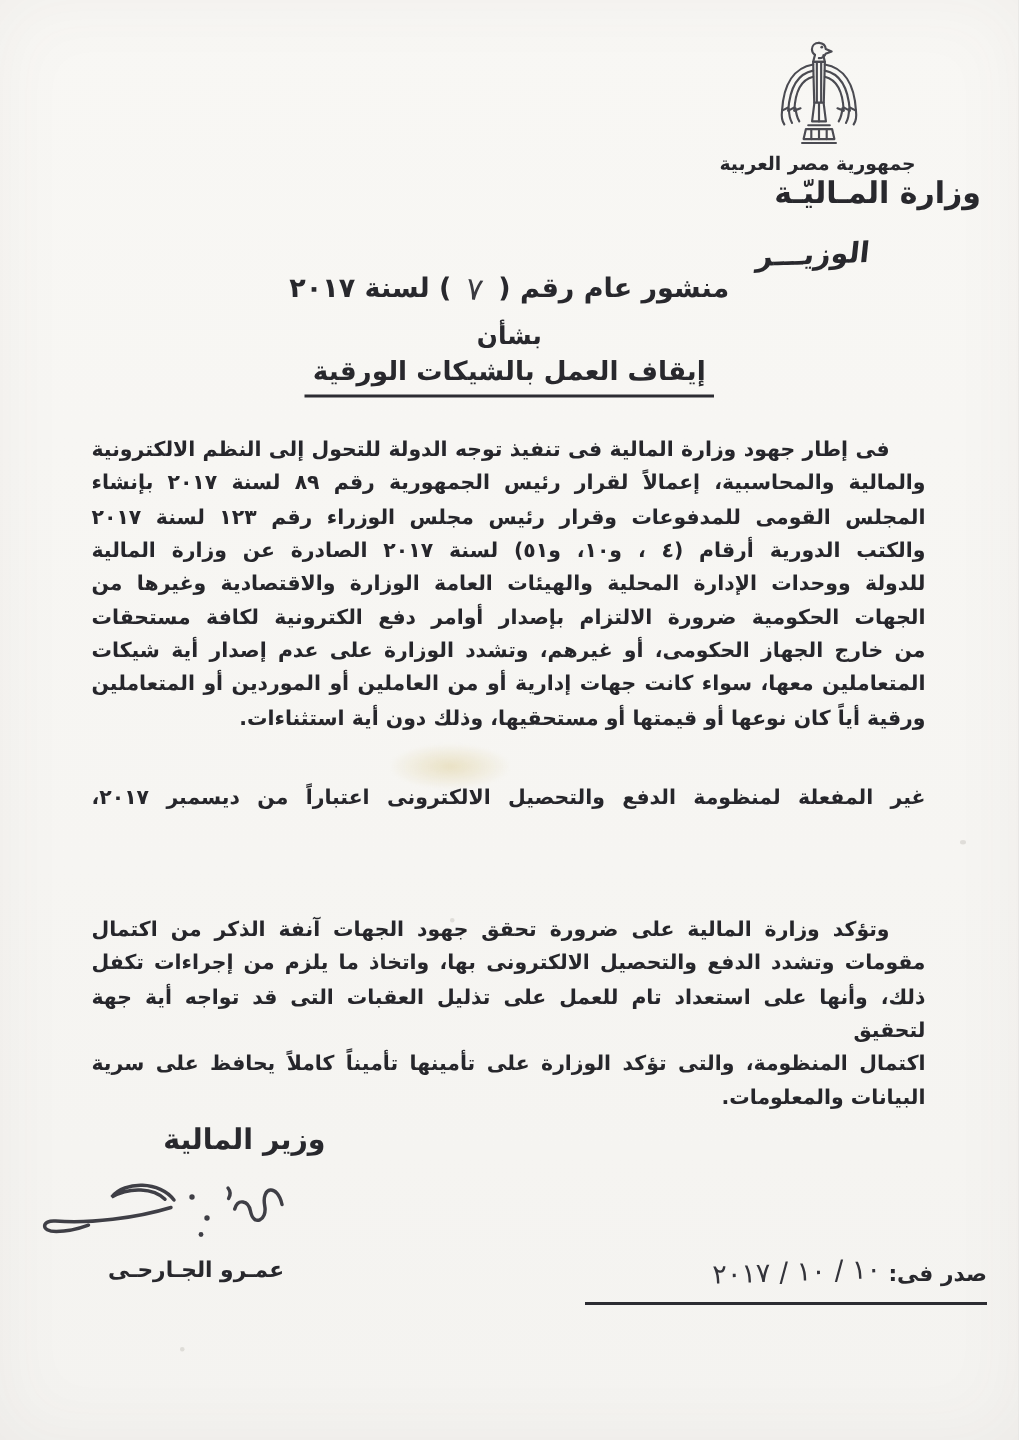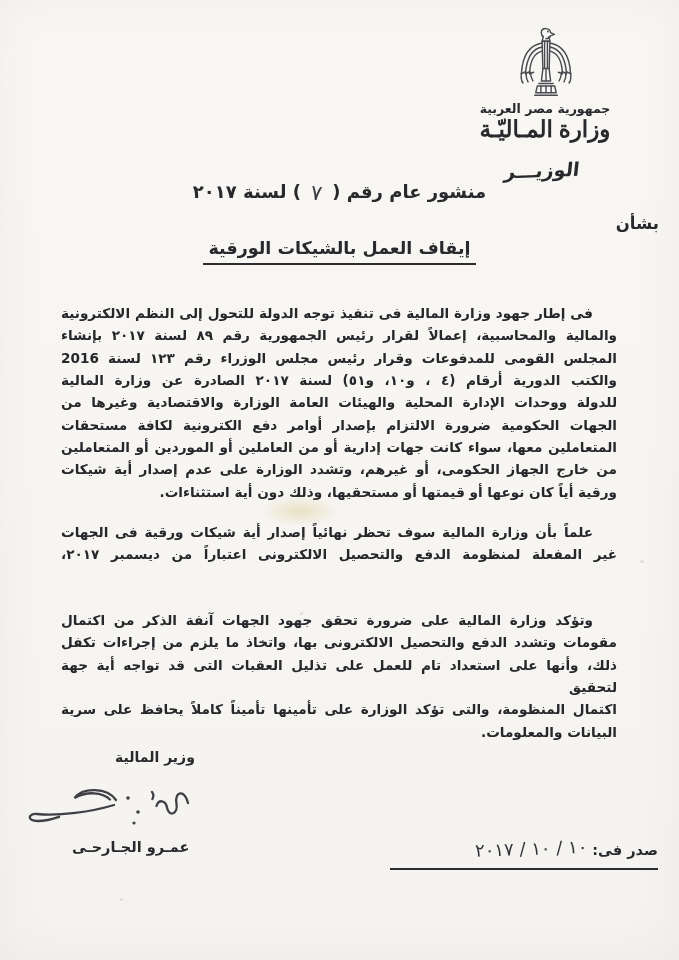--- a/index.html
+++ b/index.html
@@ -11,43 +11,43 @@
     box-shadow:inset 0 0 50px rgba(90,85,70,.05);
     overflow:hidden;
     direction:rtl;
     font-family:"DejaVu Sans", sans-serif;
     color:#28282d;
   }
   
   .emblem{position:absolute;top:25px;left:516px;width:60px;height:78px;}
   .republic{position:absolute;top:101px;left:452px;width:186px;text-align:center;
     font-size:12.5px;font-weight:bold;letter-spacing:.5px;}
-  .ministry{position:absolute;top:116px;left:436px;width:218px;text-align:center;
-    font-size:23px;font-weight:bold;font-family:Liberation Serif, serif;}
+  .ministry{position:absolute;top:116px;left:436px;width:218px;text-align:right;
+    font-size:20px;font-weight:bold;}
   .minister{position:absolute;top:159px;left:462px;width:160px;text-align:center;
     font-size:19px;font-weight:bold;transform:skewX(-8deg) rotate(-2deg);}
   
   .title-line{position:absolute;left:20px;right:20px;text-align:center;font-weight:900;}
   .t1{top:179px;font-size:18px;letter-spacing:.4px;}
   .t1 .paren{padding:0 10px;}
   .circular-number{display:inline-block;font-size:21px;font-weight:400;
     transform:rotate(7deg) translateY(2px);color:#3a3a40;}
-  .t2{top:214px;font-size:16.5px;text-align:right;}
+  .t2{top:214px;font-size:16.5px;}
   .t3{top:238px;font-size:17.5px;}
   .t3 .u{display:inline-block;border-bottom:2px solid #2c2c32;padding:0 6px 5px;}
   
   .para{position:absolute;right:62px;left:61px;font-size:13.6px;font-weight:bold;
     line-height:22.35px;color:#26262b;}
-  .p1{top:302px;} .p2{top:521px;} .p3{top:609px;}
+  .p1{top:289px;} .p2{top:521px;} .p3{top:609px;}
   .line{text-align:justify;text-align-last:justify;}
   .line.last{text-align-last:right;}
   .line.first{padding-right:24px;}
   
-  .sig-title{position:absolute;top:749px;left:93px;width:124px;text-align:center;
-    font-size:14px;font-weight:bold;}
+  .sig-title{position:absolute;top:749px;left:93px;width:124px;
+    font-size:19px;font-weight:bold;}
   .sig-svg{position:absolute;top:770px;left:12px;width:190px;height:72px;}
   .sig-name{position:absolute;top:839px;left:72px;width:176px;text-align:left;
     font-size:14.5px;font-weight:bold;letter-spacing:.5px;}
   
   .issued{position:absolute;top:838px;left:390px;width:268px;text-align:right;
     font-size:14.5px;font-weight:bold;border-bottom:2px solid #2c2c32;
     padding-bottom:9px;}
   .issued-date{display:inline-block;font-size:18px;font-weight:400;letter-spacing:2px;
     transform:rotate(-2deg);color:#33333a;padding-left:6px;}
   
@@ -98,31 +98,30 @@
     <span>منشور عام رقم (</span><span class="paren circular-number">٧</span><span>) لسنة ٢٠١٧</span>
   </div>
   <div class="title-line t2">بشأن</div>
   <div class="title-line t3">
     <span class="u">إيقاف العمل بالشيكات الورقية</span>
   </div>
 
   <div class="para p1">
       <div class="line first">فى إطار جهود وزارة المالية فى تنفيذ توجه الدولة للتحول إلى النظم الالكترونية</div>
       <div class="line">والمالية والمحاسبية، إعمالاً لقرار رئيس الجمهورية رقم ٨٩ لسنة ٢٠١٧ بإنشاء</div>
-      <div class="line">المجلس القومى للمدفوعات وقرار رئيس مجلس الوزراء رقم ١٢٣ لسنة 2016</div>
+      <div class="line">المجلس القومى للمدفوعات وقرار رئيس مجلس الوزراء رقم ١٢٣ لسنة ٢٠١٧</div>
       <div class="line">والكتب الدورية أرقام (٤ ، و١٠، و٥١) لسنة ٢٠١٧ الصادرة عن وزارة المالية</div>
       <div class="line">للدولة ووحدات الإدارة المحلية والهيئات العامة الوزارة والاقتصادية وغيرها من</div>
       <div class="line">الجهات الحكومية ضرورة الالتزام بإصدار أوامر دفع الكترونية لكافة مستحقات</div>
+      <div class="line">من خارج الجهاز الحكومى، أو غيرهم، وتشدد الوزارة على عدم إصدار أية شيكات</div>
       <div class="line">المتعاملين معها، سواء كانت جهات إدارية أو من العاملين أو الموردين أو المتعاملين</div>
-      <div class="line">من خارج الجهاز الحكومى، أو غيرهم، وتشدد الوزارة على عدم إصدار أية شيكات</div>
       <div class="line last">ورقية أياً كان نوعها أو قيمتها أو مستحقيها، وذلك دون أية استثناءات.</div>
     </div>
   <div class="smudge"></div>
   <div class="para p2">
-      <div class="line first">علماً بأن وزارة المالية سوف تحظر نهائياً إصدار أية شيكات ورقية فى الجهات</div>
       <div class="line">غير المفعلة لمنظومة الدفع والتحصيل الالكترونى اعتباراً من ديسمبر ٢٠١٧،</div>
     </div>
   <div class="para p3">
       <div class="line first">وتؤكد وزارة المالية على ضرورة تحقق جهود الجهات آنفة الذكر من اكتمال</div>
       <div class="line">مقومات وتشدد الدفع والتحصيل الالكترونى بها، واتخاذ ما يلزم من إجراءات تكفل</div>
       <div class="line">ذلك، وأنها على استعداد تام للعمل على تذليل العقبات التى قد تواجه أية جهة لتحقيق</div>
       <div class="line">اكتمال المنظومة، والتى تؤكد الوزارة على تأمينها تأميناً كاملاً يحافظ على سرية</div>
       <div class="line last">البيانات والمعلومات.</div>
     </div>
 

